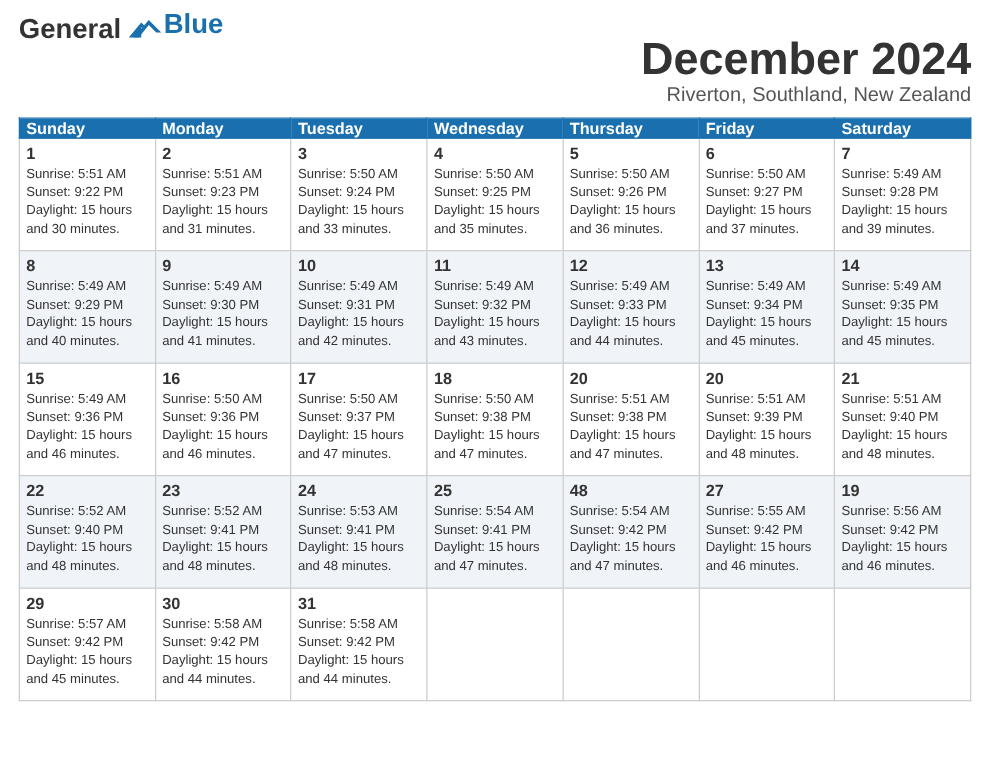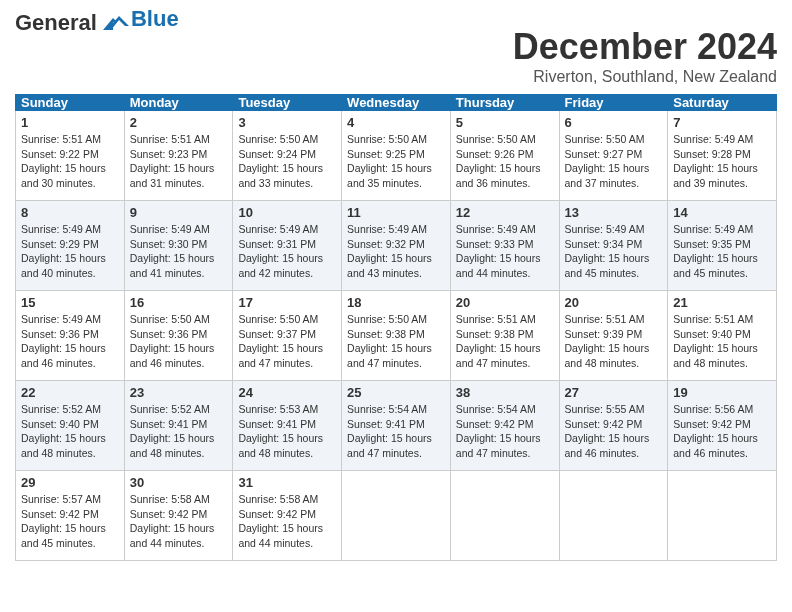--- a/index.html
+++ b/index.html
@@ -133,21 +133,21 @@
         <td><span class="day-num">18</span><span class="day-info">Sunrise: 5:50 AM<br>Sunset: 9:38 PM<br>Daylight: 15 hours<br>and 47 minutes.</span></td>
         <td><span class="day-num">20</span><span class="day-info">Sunrise: 5:51 AM<br>Sunset: 9:38 PM<br>Daylight: 15 hours<br>and 47 minutes.</span></td>
         <td><span class="day-num">20</span><span class="day-info">Sunrise: 5:51 AM<br>Sunset: 9:39 PM<br>Daylight: 15 hours<br>and 48 minutes.</span></td>
         <td><span class="day-num">21</span><span class="day-info">Sunrise: 5:51 AM<br>Sunset: 9:40 PM<br>Daylight: 15 hours<br>and 48 minutes.</span></td>
       </tr>
       <tr>
         <td><span class="day-num">22</span><span class="day-info">Sunrise: 5:52 AM<br>Sunset: 9:40 PM<br>Daylight: 15 hours<br>and 48 minutes.</span></td>
         <td><span class="day-num">23</span><span class="day-info">Sunrise: 5:52 AM<br>Sunset: 9:41 PM<br>Daylight: 15 hours<br>and 48 minutes.</span></td>
         <td><span class="day-num">24</span><span class="day-info">Sunrise: 5:53 AM<br>Sunset: 9:41 PM<br>Daylight: 15 hours<br>and 48 minutes.</span></td>
         <td><span class="day-num">25</span><span class="day-info">Sunrise: 5:54 AM<br>Sunset: 9:41 PM<br>Daylight: 15 hours<br>and 47 minutes.</span></td>
-        <td><span class="day-num">38</span><span class="day-info">Sunrise: 5:54 AM<br>Sunset: 9:42 PM<br>Daylight: 15 hours<br>and 47 minutes.</span></td>
+        <td><span class="day-num">48</span><span class="day-info">Sunrise: 5:54 AM<br>Sunset: 9:42 PM<br>Daylight: 15 hours<br>and 47 minutes.</span></td>
         <td><span class="day-num">27</span><span class="day-info">Sunrise: 5:55 AM<br>Sunset: 9:42 PM<br>Daylight: 15 hours<br>and 46 minutes.</span></td>
         <td><span class="day-num">19</span><span class="day-info">Sunrise: 5:56 AM<br>Sunset: 9:42 PM<br>Daylight: 15 hours<br>and 46 minutes.</span></td>
       </tr>
       <tr>
         <td><span class="day-num">29</span><span class="day-info">Sunrise: 5:57 AM<br>Sunset: 9:42 PM<br>Daylight: 15 hours<br>and 45 minutes.</span></td>
         <td><span class="day-num">30</span><span class="day-info">Sunrise: 5:58 AM<br>Sunset: 9:42 PM<br>Daylight: 15 hours<br>and 44 minutes.</span></td>
         <td><span class="day-num">31</span><span class="day-info">Sunrise: 5:58 AM<br>Sunset: 9:42 PM<br>Daylight: 15 hours<br>and 44 minutes.</span></td>
         <td class="empty-cell"></td>
         <td class="empty-cell"></td>
         <td class="empty-cell"></td>

